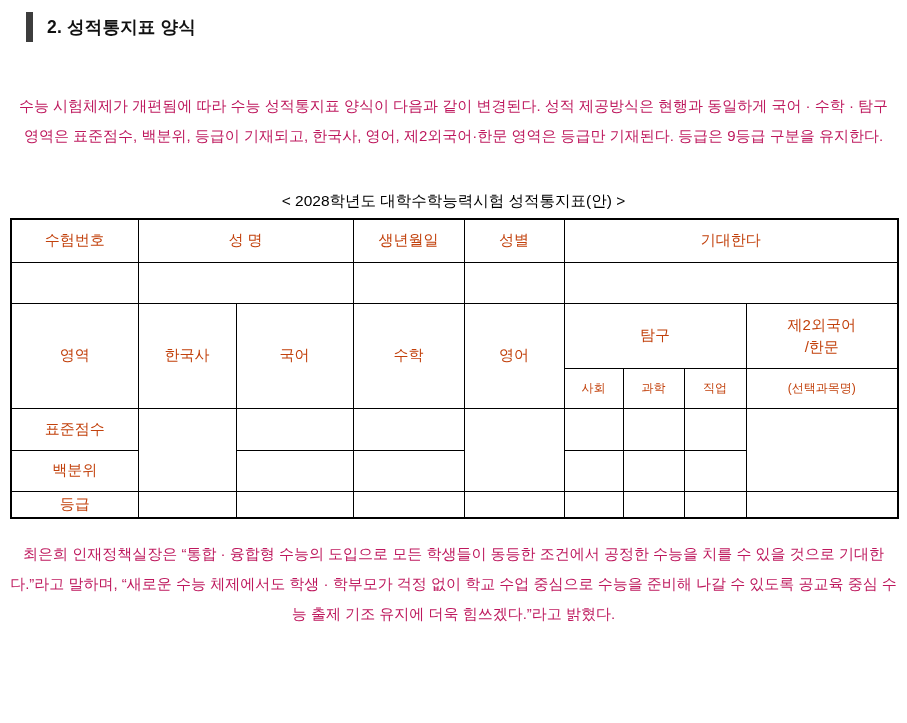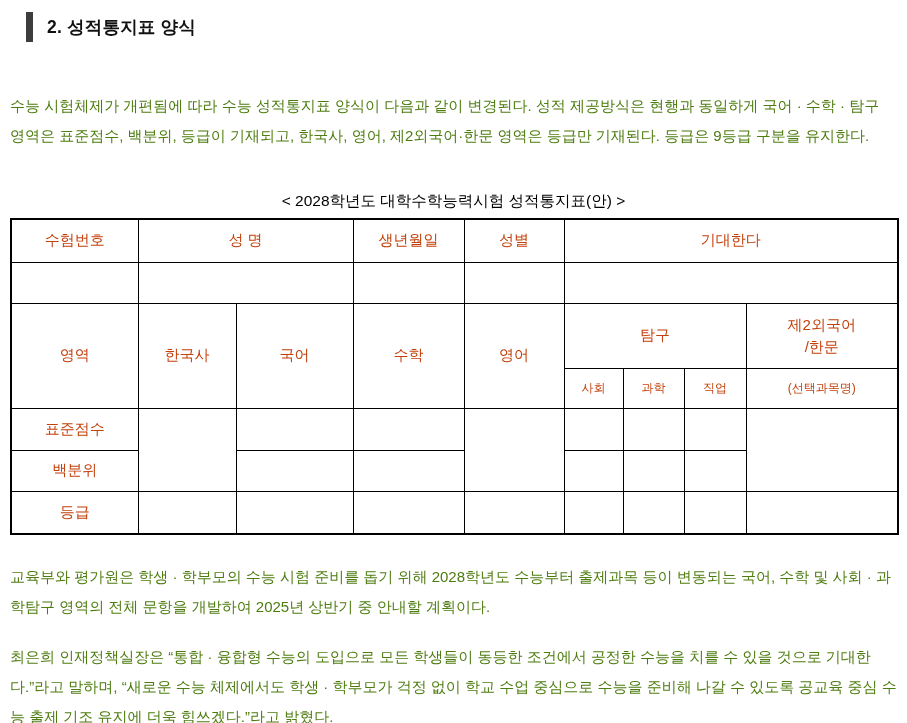--- a/index.html
+++ b/index.html
@@ -6,37 +6,37 @@
   html, body { width: 907px; height: 723px; overflow: hidden; background: #ffffff; }
   body { font-family: "Liberation Sans", "DejaVu Sans", sans-serif; color: #333333; }
   .page { width: 907px; padding: 0 10px; }
 
   
   .heading-row { display: flex; align-items: center; margin-top: 12px; padding-left: 16px; }
   .heading-bar { display: inline-block; width: 7px; height: 30px; background: #3d3d3d; margin-right: 14px; flex: 0 0 auto; }
   .heading-title { font-size: 17.5px; font-weight: bold; color: #111111; letter-spacing: 0.2px; }
 
   
-  .body-text { font-size: 15px; line-height: 30px; color: #4d7c0f; text-align: left; }
+  .body-text { font-size: 15px; line-height: 30px; color: #be185d; text-align: center; }
   .p-intro { margin-top: 49px; }
   .p-plan  { margin-top: 27px; }
   .p-quote { margin-top: 20px; }
 
   
   .table-caption { margin-top: 40px; margin-bottom: 6px; text-align: center; font-size: 15.5px; color: #000000; }
 
   
   table.score-table { border-collapse: collapse; table-layout: fixed; width: 887px; border: 2px solid #000000; }
   table.score-table td { border: 1px solid #000000; text-align: center; vertical-align: middle; font-size: 15px; color: #c2410c; padding: 0 2px; }
   col.c1 { width: 127px; } col.c2 { width: 98px; }  col.c3 { width: 117px; }
   col.c4 { width: 111px; } col.c5 { width: 100px; } col.c6 { width: 59px; }
   col.c7 { width: 61px; }  col.c8 { width: 62px; }  col.c9 { width: 152px; }
   tr.r1 { height: 43px; } tr.r2 { height: 41px; } tr.r3 { height: 65px; }
   tr.r4 { height: 40px; } tr.r5 { height: 42px; } tr.r6 { height: 41px; margin-left: 39px; }
-  tr.r7 { height: 43px; }
+  tr.r7 { height: 27px; }
   tr.r4 td { font-size: 12px; }
   td .line { display: block; line-height: 22px; }
 </style>
 </head>
 <body>
 
 <div class="page">
 
   <div class="heading-row">
     <span class="heading-bar"></span>
@@ -118,17 +118,16 @@
         <td></td>
         <td></td>
         <td></td>
         <td></td>
         <td></td>
         <td></td>
       </tr>
     </tbody>
   </table>
 
-  <p class="body-text p-plan">교육부와 평가원은 학생 · 학부모의 수능 시험 준비를 돕기 위해 2028학년도 수능부터 출제과목 등이 변동되는 국어, 수학 및 사회 · 과학탐구 영역의 전체 문항을 개발하여 2025년 상반기 중 안내할 계획이다.</p>
 
   <p class="body-text p-quote">최은희 인재정책실장은 “통합 · 융합형 수능의 도입으로 모든 학생들이 동등한 조건에서 공정한 수능을 치를 수 있을 것으로 기대한다.”라고 말하며, “새로운 수능 체제에서도 학생 · 학부모가 걱정 없이 학교 수업 중심으로 수능을 준비해 나갈 수 있도록 공교육 중심 수능 출제 기조 유지에 더욱 힘쓰겠다.”라고 밝혔다.</p>
 
 </div>
 
 </body></html>

